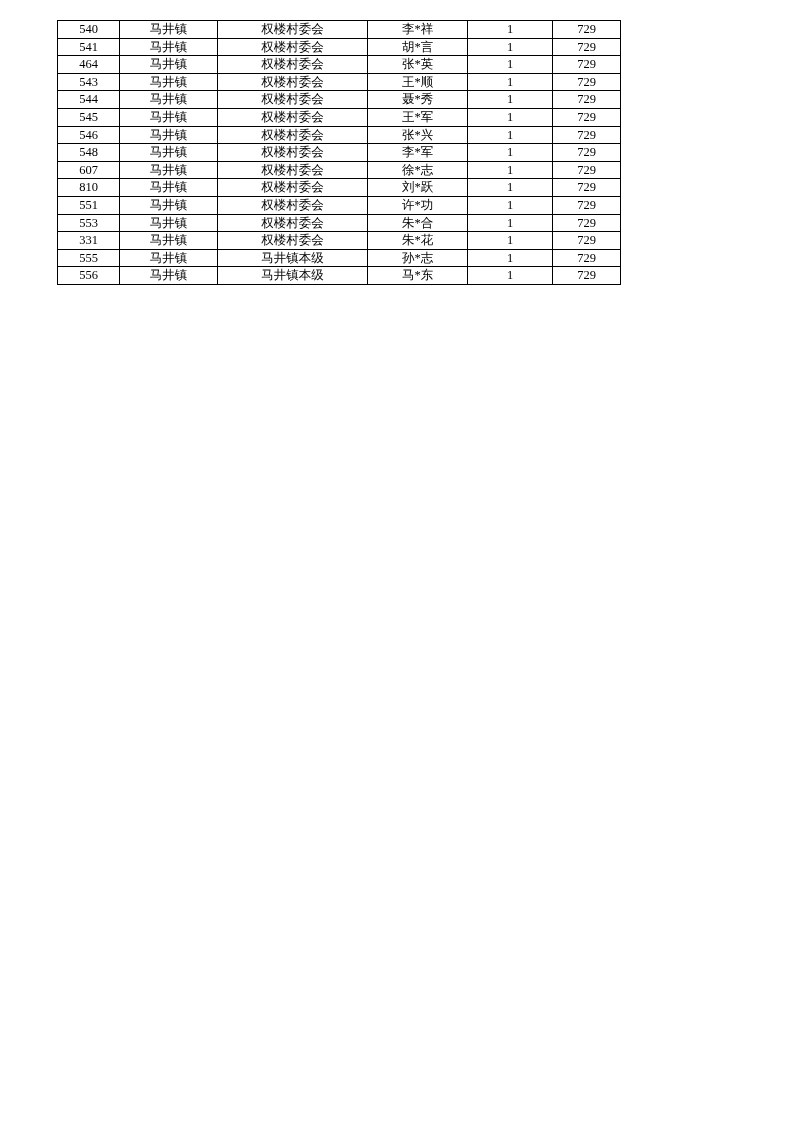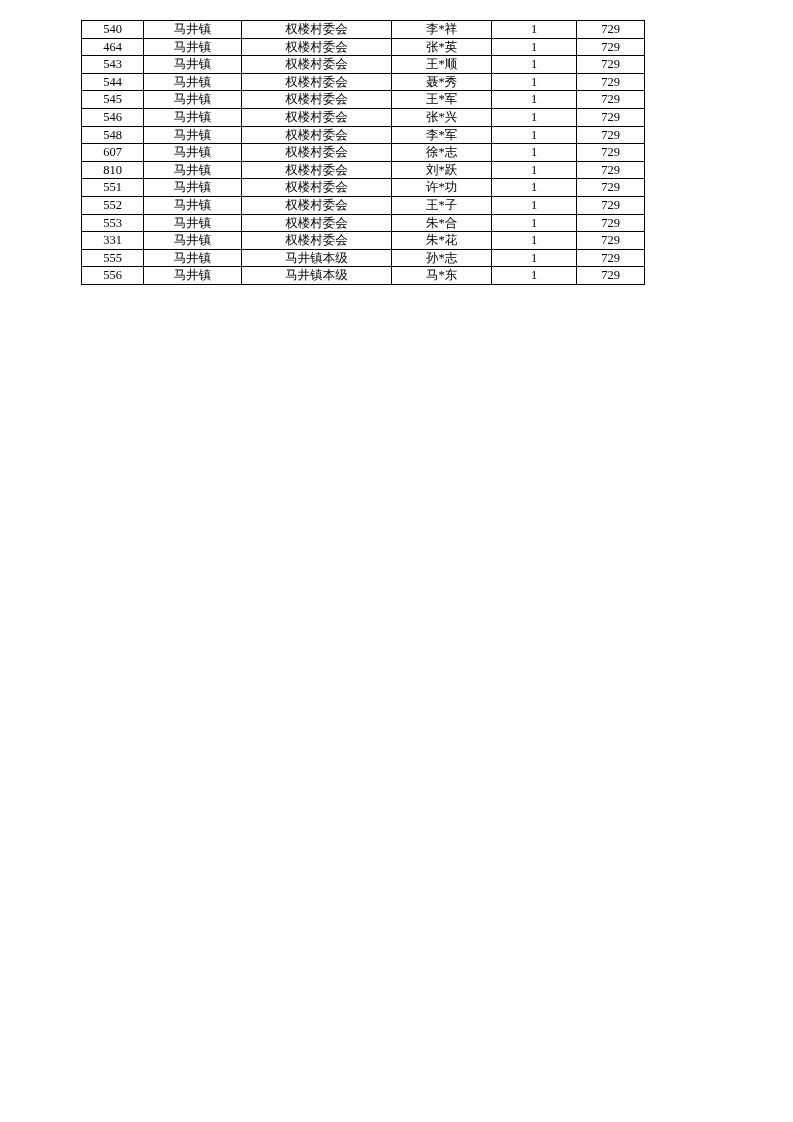--- a/index.html
+++ b/index.html
@@ -9,21 +9,21 @@
   }
   body {
     width: 793px;
     height: 1122px;
     position: relative;
     font-family: "Liberation Serif", "DejaVu Serif", serif;
     color: #000000;
   }
   .sheet {
     position: absolute;
-    left: 81px;
+    left: 57px;
     top: 20px;
   }
   table.report {
     border-collapse: collapse;
     table-layout: fixed;
     width: 563px;
   }
   table.report td {
     border: 1.5px solid #000000;
     height: 16.6px;
@@ -54,20 +54,28 @@
       <col class="c-name">
       <col class="c-count">
       <col class="c-code">
     </colgroup>
     <tbody>
         <tr>
           <td>540</td>
           <td>马井镇</td>
           <td>权楼村委会</td>
           <td>李*祥</td>
+          <td>1</td>
+          <td>729</td>
+        </tr>
+        <tr>
+          <td>541</td>
+          <td>马井镇</td>
+          <td>权楼村委会</td>
+          <td>胡*言</td>
           <td>1</td>
           <td>729</td>
         </tr>
         <tr>
           <td>464</td>
           <td>马井镇</td>
           <td>权楼村委会</td>
           <td>张*英</td>
           <td>1</td>
           <td>729</td>
@@ -130,28 +138,20 @@
         </tr>
         <tr>
           <td>551</td>
           <td>马井镇</td>
           <td>权楼村委会</td>
           <td>许*功</td>
           <td>1</td>
           <td>729</td>
         </tr>
         <tr>
-          <td>552</td>
-          <td>马井镇</td>
-          <td>权楼村委会</td>
-          <td>王*子</td>
-          <td>1</td>
-          <td>729</td>
-        </tr>
-        <tr>
           <td>553</td>
           <td>马井镇</td>
           <td>权楼村委会</td>
           <td>朱*合</td>
           <td>1</td>
           <td>729</td>
         </tr>
         <tr>
           <td>331</td>
           <td>马井镇</td>

